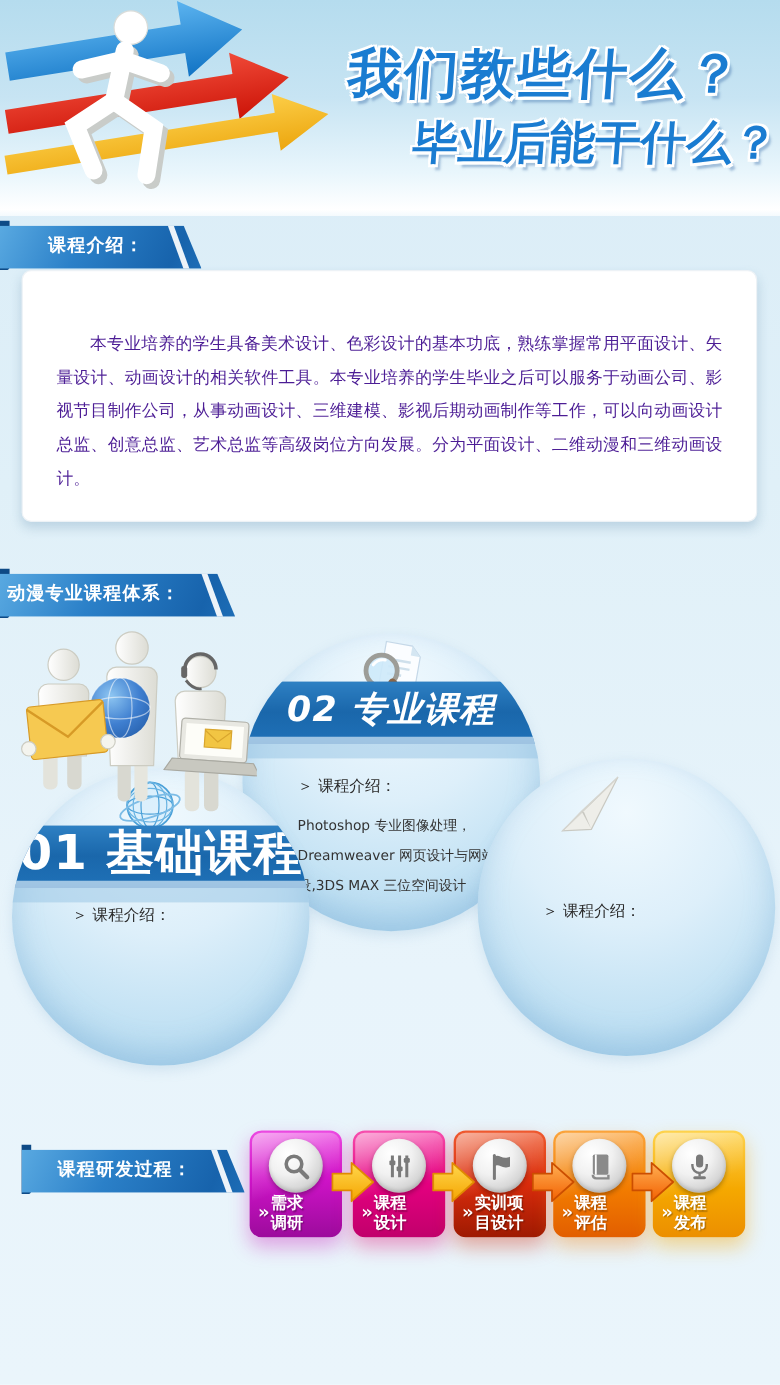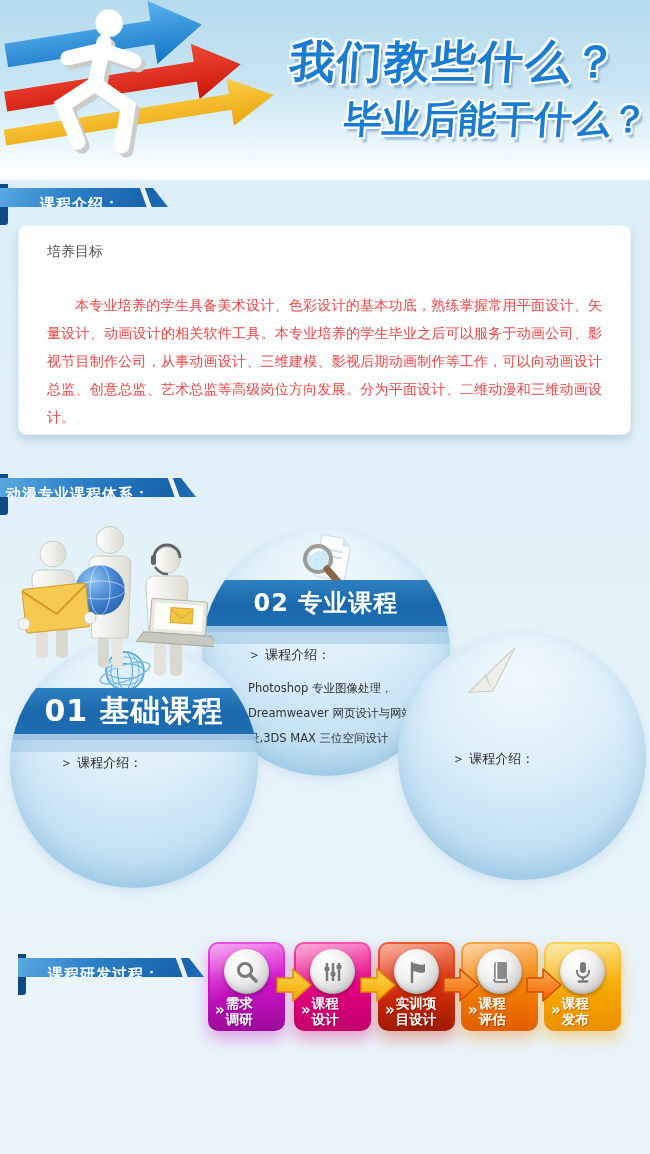--- a/index.html
+++ b/index.html
@@ -22,63 +22,63 @@
       -2px 0 0 #fff, 2px 0 0 #fff, 0 -2px 0 #fff, 0 2px 0 #fff,
       4px 5px 2px rgba(70,120,175,.45);
   }
   .hero-t1 { left:290px; top:32px; font-size:45px; letter-spacing:2px; }
   .hero-t2 { left:344px; top:94px; font-size:38px; letter-spacing:0; }
 
   
   .ribbon-wrap { position:absolute; left:0; z-index:6; height:34px; }
   .ribbon-fold { position:absolute; left:0; top:-4px; width:8px; height:41px; background:#0e4a86; border-radius:0 0 3px 0; }
   .ribbon-bar {
-    position:relative; height:19px; line-height:33px; color:#fff; font-size:15px; font-weight:bold;
+    position:relative; height:36px; line-height:33px; color:#fff; font-size:15px; font-weight:bold;
     background: linear-gradient(115deg,#59a9e1 0%,#2b80c8 40%,#1763ac 85%,#1d6db6 100%);
     clip-path: polygon(0 0, calc(100% - 15px) 0, 100% 100%, 0 100%);
     letter-spacing:1px;
   }
   .ribbon-bar::after {
     content:''; position:absolute; right:17px; top:-4px; width:5px; height:42px;
     background:rgba(255,255,255,.92); transform:skewX(20deg);
   }
   .r-intro   { top:188px; } .r-intro  .ribbon-bar { width:168px; padding-left:40px; box-sizing:border-box; }
   .r-system  { top:478px; } .r-system .ribbon-bar { width:196px; padding-left:6px; box-sizing:border-box; }
   .r-process { top:958px;margin-left:18px; } .r-process .ribbon-bar { width:186px; padding-left:30px; box-sizing:border-box; }
 
   
   .intro-box {
     position:absolute; left:18px; top:225px; width:613px; height:210px; box-sizing:border-box;
     background:#ffffff; border:1px solid #edf2f6; border-radius:8px;
     box-shadow:0 5px 9px rgba(110,150,180,.32); padding:17px 28px; z-index:4;
   }
   .intro-heading { font-size:14px; color:#555; }
   .intro-body {
-    margin-top:30px; font-size:14px; color:#ef4444; line-height:28px;
+    margin-top:30px; font-size:14px; color:#4c1d95; line-height:28px;
     text-indent:2em; text-align:justify;
   }
 
   
   .bubble {
     position:absolute; width:248px; height:248px; border-radius:50%; overflow:hidden;
     background: radial-gradient(circle at 50% 18%, #f0f9fe 0%, #ddeffa 40%, #bfe0f3 75%, #a2cfeb 100%);
     box-shadow: inset 0 -10px 24px rgba(120,170,210,.38), 0 4px 10px rgba(140,180,210,.25);
   }
   .bubble-01 { left:10px;  top:640px; z-index:2; }
   .bubble-02 { left:202px; top:528px; z-index:1; }
   .bubble-03 { left:398px; top:632px; z-index:2; }
   .bubble-banner {
     position:absolute; left:0; width:100%; height:46px; line-height:46px; text-align:center;
     background: linear-gradient(180deg,#2e80c3 0%,#1a67ab 55%,#1e6fb5 100%);
     border-bottom:6px solid rgba(255,255,255,.55);
     box-shadow: 0 12px 0 rgba(150,195,228,.5);
-    color:#fff; font-weight:bold; font-size:30px; letter-spacing:1px;
+    color:#fff; font-weight:bold; font-size:40px; letter-spacing:1px;
   }
   .bubble-01 .bubble-banner { top:48px; }
-  .bubble-02 .bubble-banner { top:52px; font-size:24px; }
+  .bubble-02 .bubble-banner { top:40px; font-size:29px;font-style:italic; }
   .bubble-03 .bubble-banner { top:54px; }
   .bubble-icon { position:absolute; }
   .bubble-01 .bubble-icon { left:86px; top:4px; }
   .bubble-02 .bubble-icon { left:92px; top:5px; }
   .bubble-03 .bubble-icon { left:62px; top:13px; }
   .bubble-intro { position:absolute; font-size:13px; color:#2b2b2b; font-weight:normal; }
   .bubble-01 .bubble-intro { left:50px; top:114px; }
   .bubble-02 .bubble-intro { left:46px; top:118px; }
   .bubble-03 .bubble-intro { left:54px; top:118px; }
   .bubble-desc { position:absolute; font-size:11.5px; color:#333; line-height:25px; }
@@ -166,21 +166,20 @@
 </div>
 
 <div class="ribbon-wrap r-intro">
   <div class="ribbon-fold"></div>
   <div class="ribbon-bar">
     <span>课程介绍：</span>
   </div>
 </div>
 
 <div class="intro-box">
-  <div class="intro-heading">培养目标</div>
   <div class="intro-body">本专业培养的学生具备美术设计、色彩设计的基本功底，熟练掌握常用平面设计、矢量设计、动画设计的相关软件工具。本专业培养的学生毕业之后可以服务于动画公司、影视节目制作公司，从事动画设计、三维建模、影视后期动画制作等工作，可以向动画设计总监、创意总监、艺术总监等高级岗位方向发展。分为平面设计、二维动漫和三维动画设计。</div>
 </div>
 
 <div class="ribbon-wrap r-system">
   <div class="ribbon-fold"></div>
   <div class="ribbon-bar">
     <span>动漫专业课程体系：</span>
   </div>
 </div>
 

